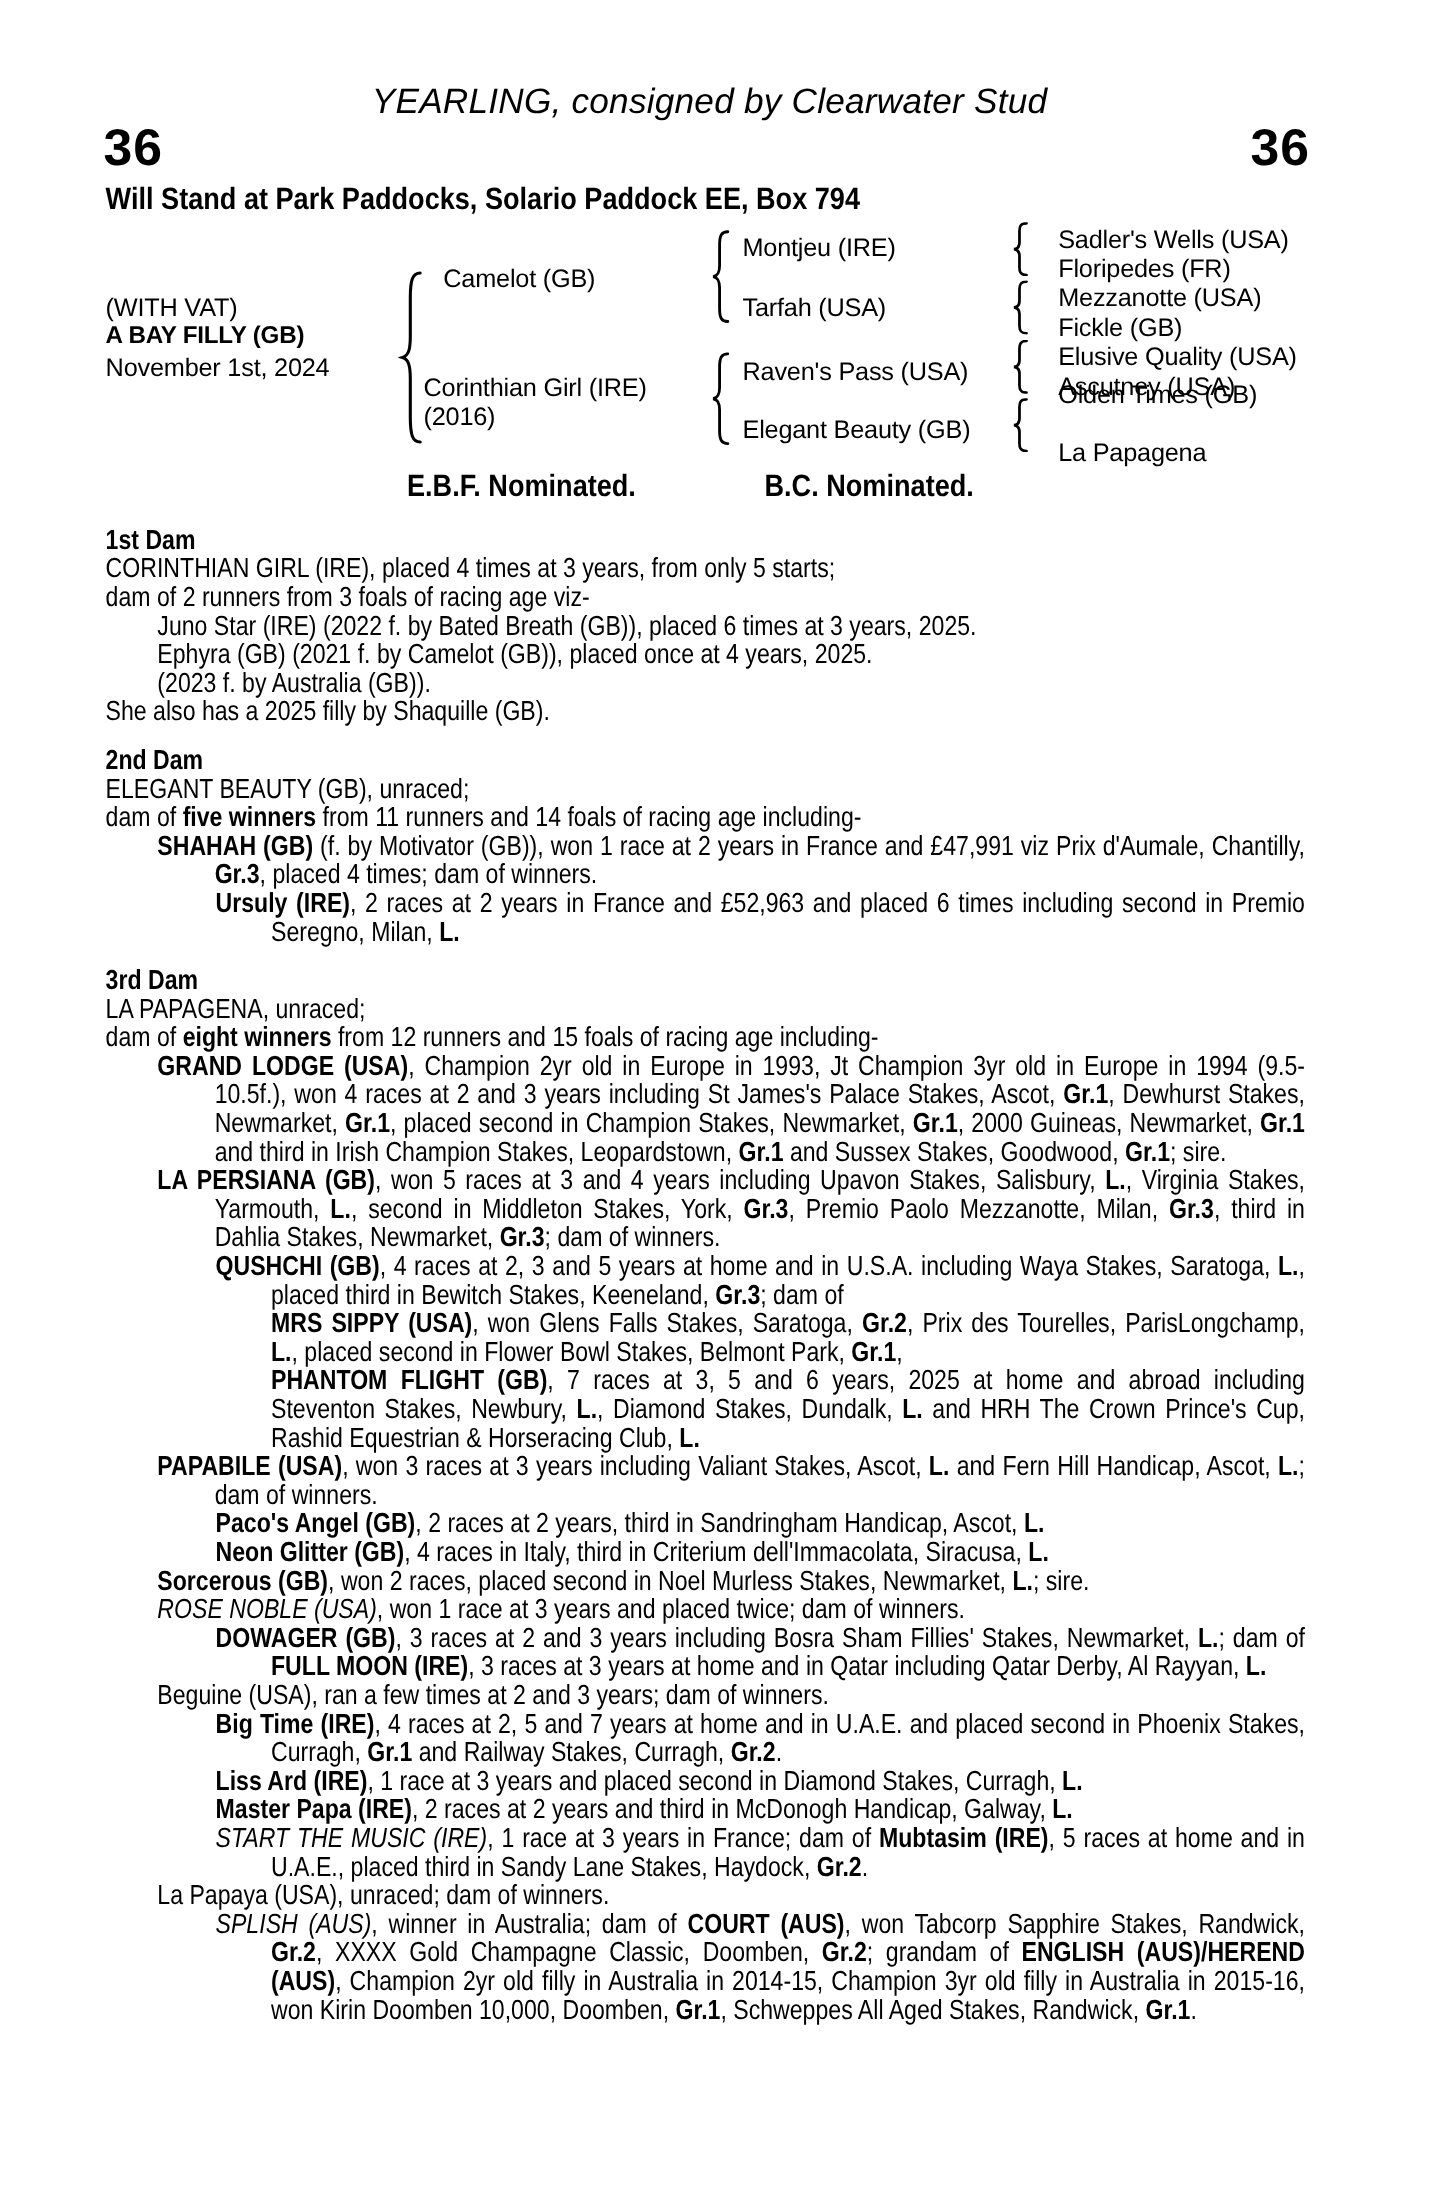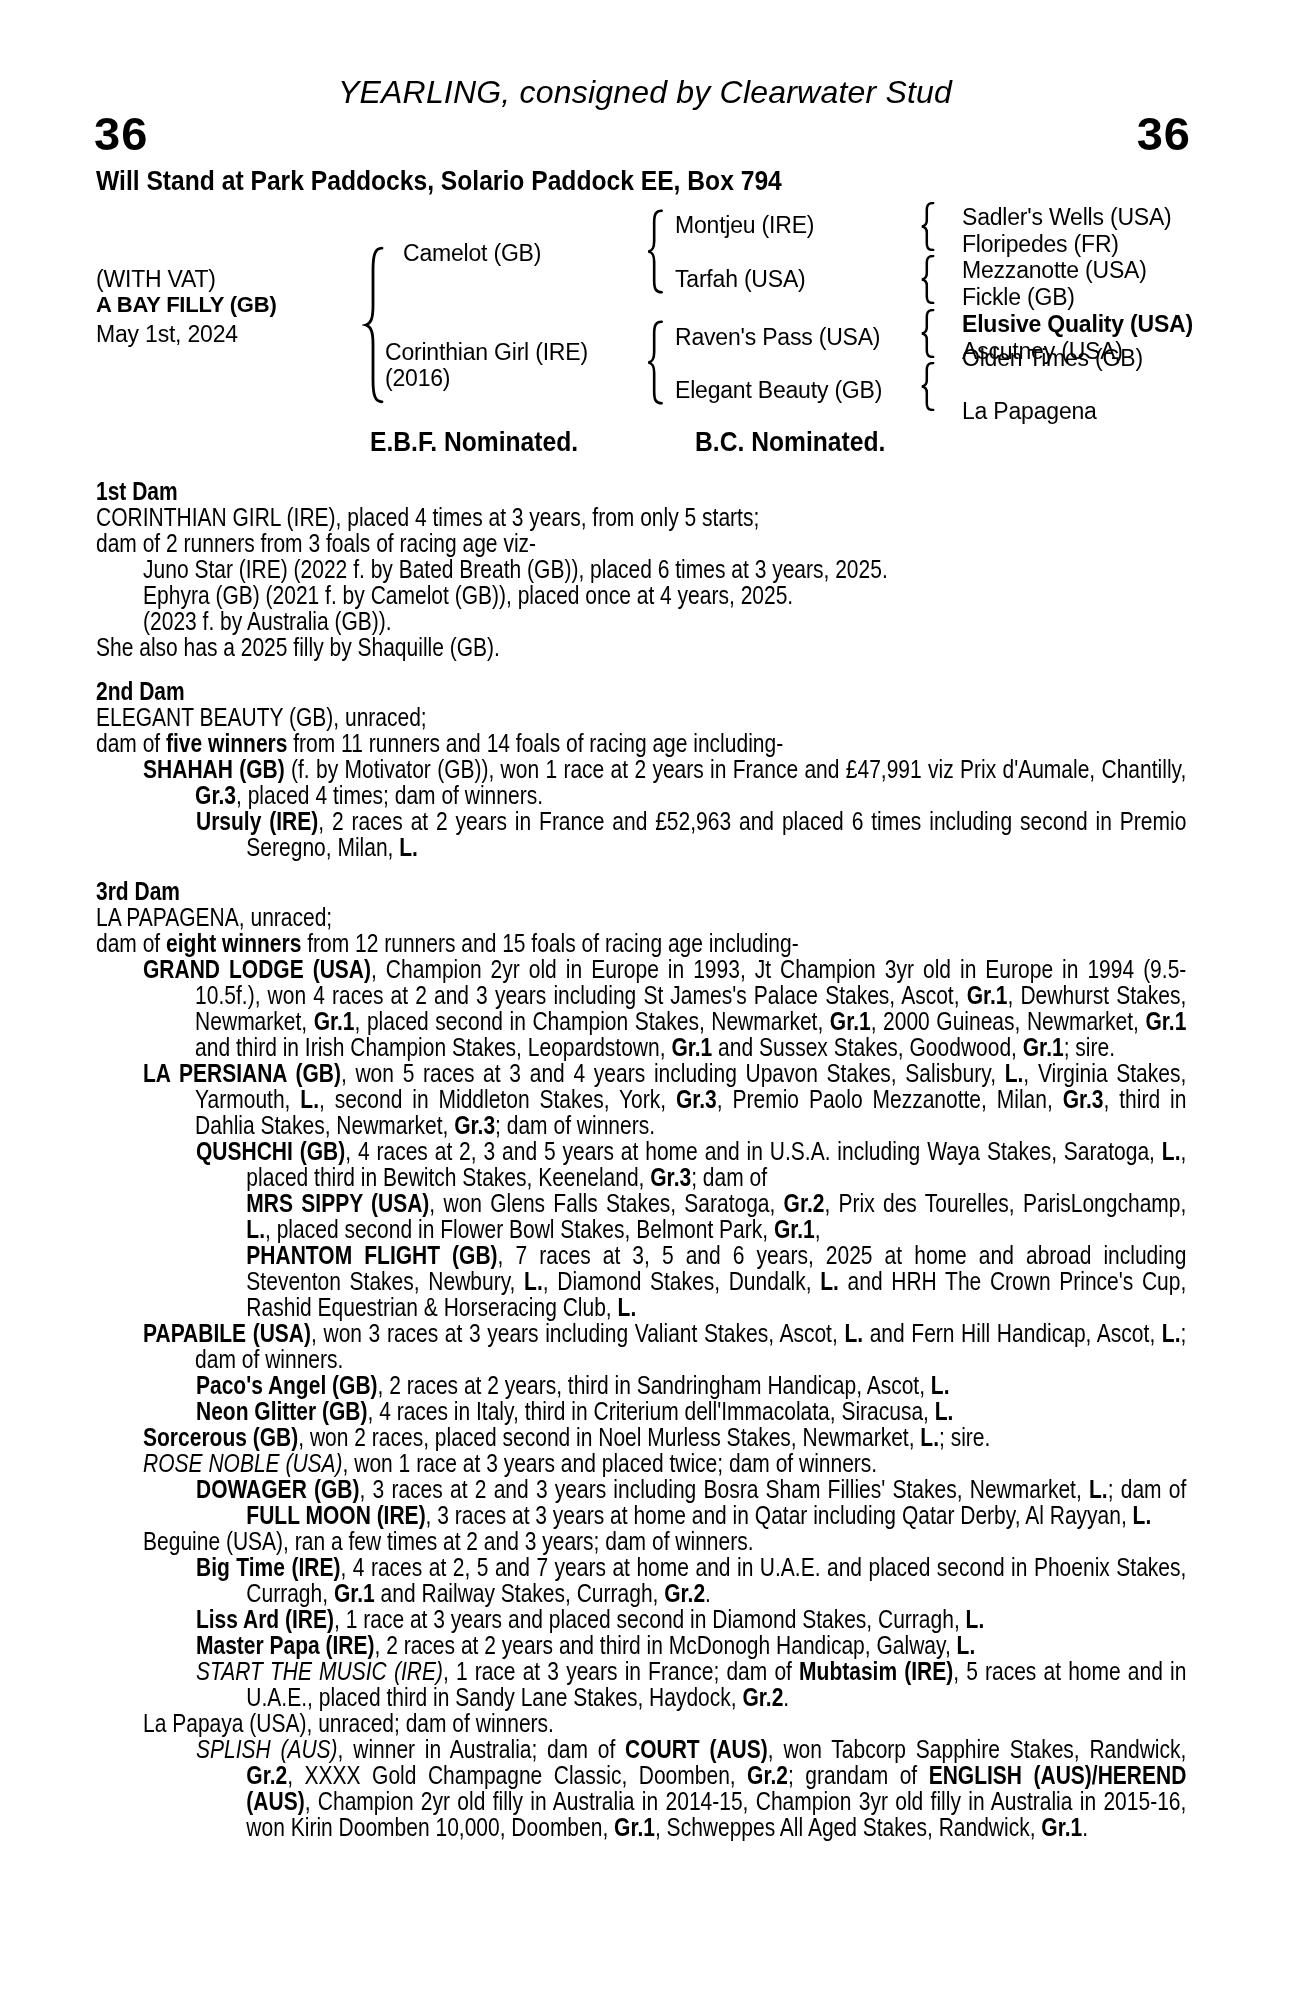--- a/index.html
+++ b/index.html
@@ -28,21 +28,21 @@
   .ped-txt{position:absolute;font-size:23px;white-space:nowrap;letter-spacing:-.2px;}
   #ped-vat{left:96px;top:266px;}
   #ped-name{left:96px;top:292px;font-weight:bold;font-size:22px;}
   #ped-date{left:96px;top:321px;}
   #ped-sire{left:403px;top:240px;}
   #ped-dam{left:385px;top:339px;line-height:26px;white-space:normal;width:260px;}
   .g2{left:675px;}
   #g2-0{top:212px;} #g2-1{top:266px;} #g2-2{top:324px;} #g2-3{top:377px;}
   .g3{left:946px;margin-left:16px;}
   #g3-0{top:204px;} #g3-1{top:231px;} #g3-2{top:257px;} #g3-3{top:284px;}
-  #g3-4{top:311px;font-weight:bold;} #g3-5{top:338px;} #g3-6{top:345px;} #g3-7{top:398px;}
+  #g3-4{top:311px;} #g3-5{top:338px;} #g3-6{top:345px;} #g3-7{top:398px;}
 
   .brace{position:absolute;}
   .brace svg{display:block;width:100%;height:100%;}
   #brace-xl{left:362px;top:245px;width:24px;height:160px;}
   #brace-md0{left:645px;top:209px;width:20px;height:85px;}
   #brace-md1{left:645px;top:320px;width:20px;height:85px;}
   #brace-s0{left:919px;top:202px;width:17px;height:49px;}
   #brace-s1{left:919px;top:255px;width:17px;height:49px;}
   #brace-s2{left:919px;top:309px;width:17px;height:49px;}
   #brace-s3{left:919px;top:362px;width:17px;height:49px;}
@@ -69,21 +69,21 @@
 </head>
 <body>
 
 <div class="abs" id="page-title">YEARLING, consigned by Clearwater Stud</div>
 <div class="abs" id="lot-left">36</div>
 <div class="abs" id="lot-right">36</div>
 <div class="abs" id="stand-line">Will Stand at Park Paddocks, Solario Paddock EE, Box 794</div>
 
 <div class="ped-txt" id="ped-vat">(WITH VAT)</div>
 <div class="ped-txt" id="ped-name">A BAY FILLY (GB)</div>
-<div class="ped-txt" id="ped-date">May 1st, 2024</div>
+<div class="ped-txt" id="ped-date">November 1st, 2024</div>
 
 <div class="brace" id="brace-xl">
   <svg viewBox="0 0 24 100" preserveAspectRatio="none">
       <path d="M20 2 C13 2 11 6 11 16 L11 38 C11 46 9 49 4 50 C9 51 11 54 11 62 L11 84 C11 94 13 98 20 98" fill="none" stroke="#000" stroke-width="2.8" stroke-linecap="round" vector-effect="non-scaling-stroke"></path>
     </svg>
 </div>
 
 <div class="ped-txt" id="ped-sire">Camelot (GB)</div>
 <div class="ped-txt" id="ped-dam"><span>Corinthian Girl (IRE)</span><br><span>(2016)</span></div>
 

